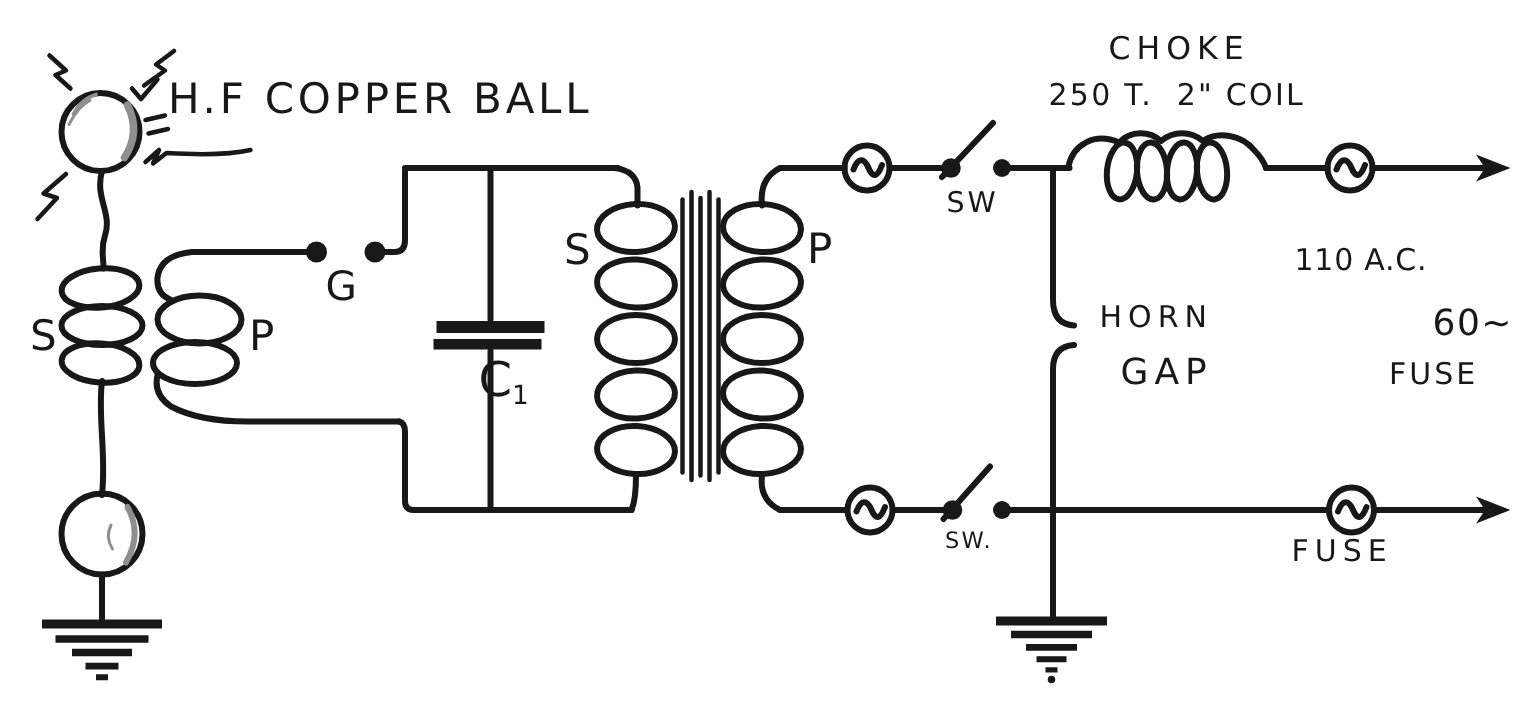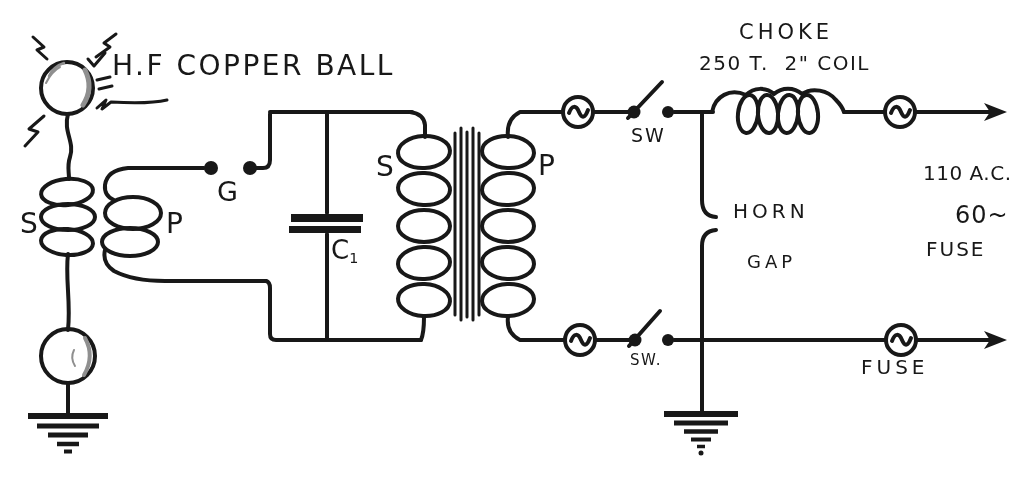--- a/index.html
+++ b/index.html
@@ -170,27 +170,27 @@
     <line class="bar" x1="691" y1="439.5" x2="711" y2="439.5" stroke-width="4"></line>
     <line class="bar" x1="697" y1="446.5" x2="705" y2="446.5" stroke-width="3.5"></line>
     <circle class="dot" cx="701" cy="453" r="2.5"></circle>
   </g>
 </svg>
 
 <div class="lbl" style="left:112px;top:52px;font-size:28px;letter-spacing:2.5px">H.F COPPER BALL</div>
 <div class="lbl" style="left:20px;top:210px;font-size:28px">S</div>
 <div class="lbl" style="left:166px;top:210px;font-size:28px">P</div>
 <div class="lbl" style="left:217px;top:178px;font-size:27px">G</div>
-<div class="lbl" style="left:331px;top:237px;font-size:26px"><span>C</span><span class="sub">1</span></div>
+<div class="lbl" style="left:319px;top:237px;font-size:32px"><span>C</span><span class="sub">1</span></div>
 <div class="lbl" style="left:376px;top:153px;font-size:28px">S</div>
 <div class="lbl" style="left:538px;top:152px;font-size:28px">P</div>
 <div class="lbl" style="left:631px;top:126px;font-size:19px;letter-spacing:2px">SW</div>
 <div class="lbl" style="left:630px;top:353px;font-size:15px;letter-spacing:1.5px">SW.</div>
 <div class="lbl" style="left:739px;top:22px;font-size:21px;letter-spacing:4px">CHOKE</div>
 <div class="lbl" style="left:699px;top:53px;font-size:20px;letter-spacing:1.5px">250 T.  2" COIL</div>
 <div class="lbl" style="left:733px;top:201px;font-size:20px;letter-spacing:4px">HORN</div>
-<div class="lbl" style="left:747px;top:253px;font-size:18px;letter-spacing:4px">GAP</div>
-<div class="lbl" style="left:923px;top:163px;font-size:20px;letter-spacing:0.5px">110 A.C.</div>
+<div class="lbl" style="left:747px;top:236px;font-size:24px;letter-spacing:4px">GAP</div>
+<div class="lbl" style="left:863px;top:163px;font-size:20px;letter-spacing:0.5px">110 A.C.</div>
 <div class="lbl" style="left:955px;top:203px;font-size:24px;letter-spacing:1px">60~</div>
 <div class="lbl" style="left:926px;top:239px;font-size:20px;letter-spacing:2px">FUSE</div>
 <div class="lbl" style="left:861px;top:357px;font-size:20px;letter-spacing:4px">FUSE</div>
 
 </div>
 
 </body></html>

